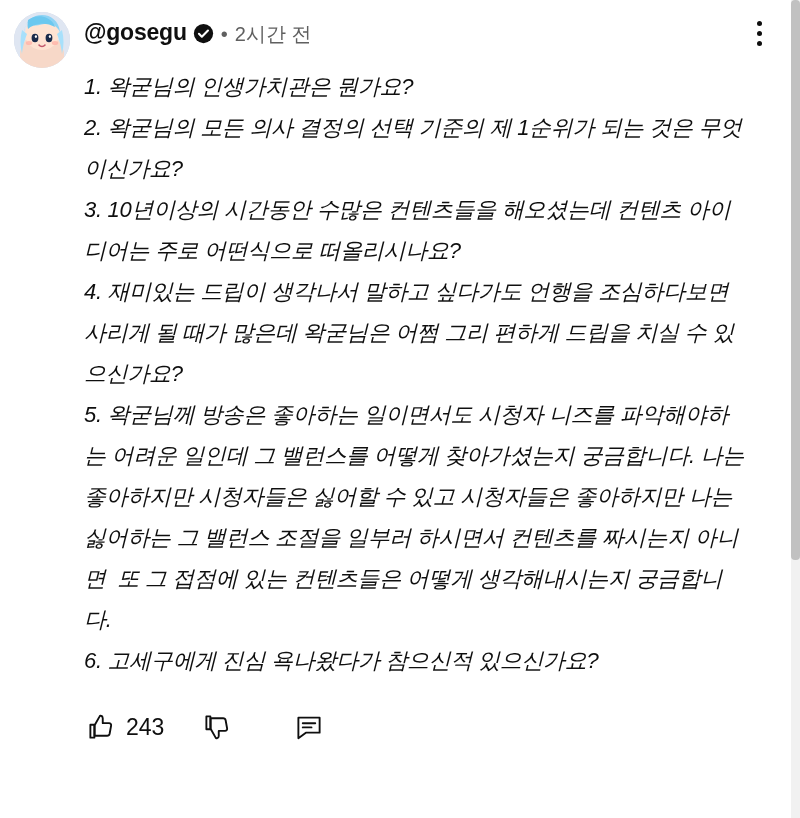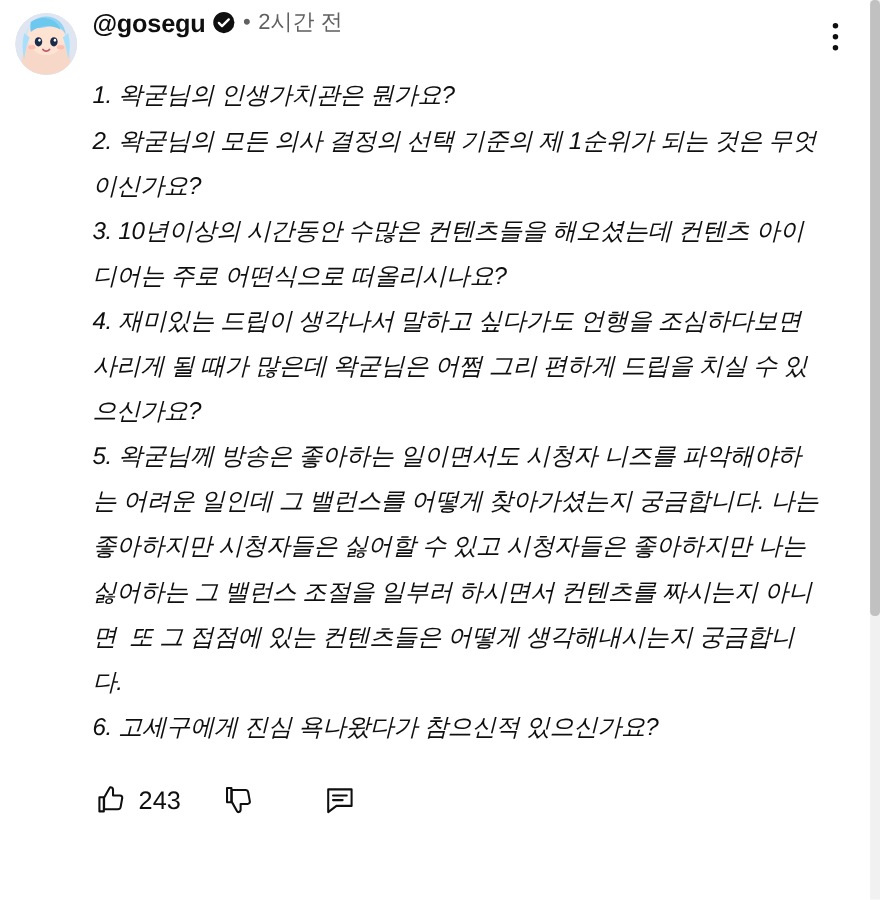--- a/index.html
+++ b/index.html
@@ -43,21 +43,21 @@
     width: 56px;
     height: 56px;
   }
   .body-col {
     flex: 1 1 auto;
     min-width: 0;
     padding-right: 40px;
   }
   .meta-row {
     display: flex;
-    align-items: flex-start;
+    align-items: flex-end;
     gap: 6px;
     height: 34px;
     font-size: 23px;
     line-height: 1;
   }
   .handle {
     font-weight: bold;
     font-size: 23px;
     color: #0f0f0f;
     letter-spacing: -0.2px;

